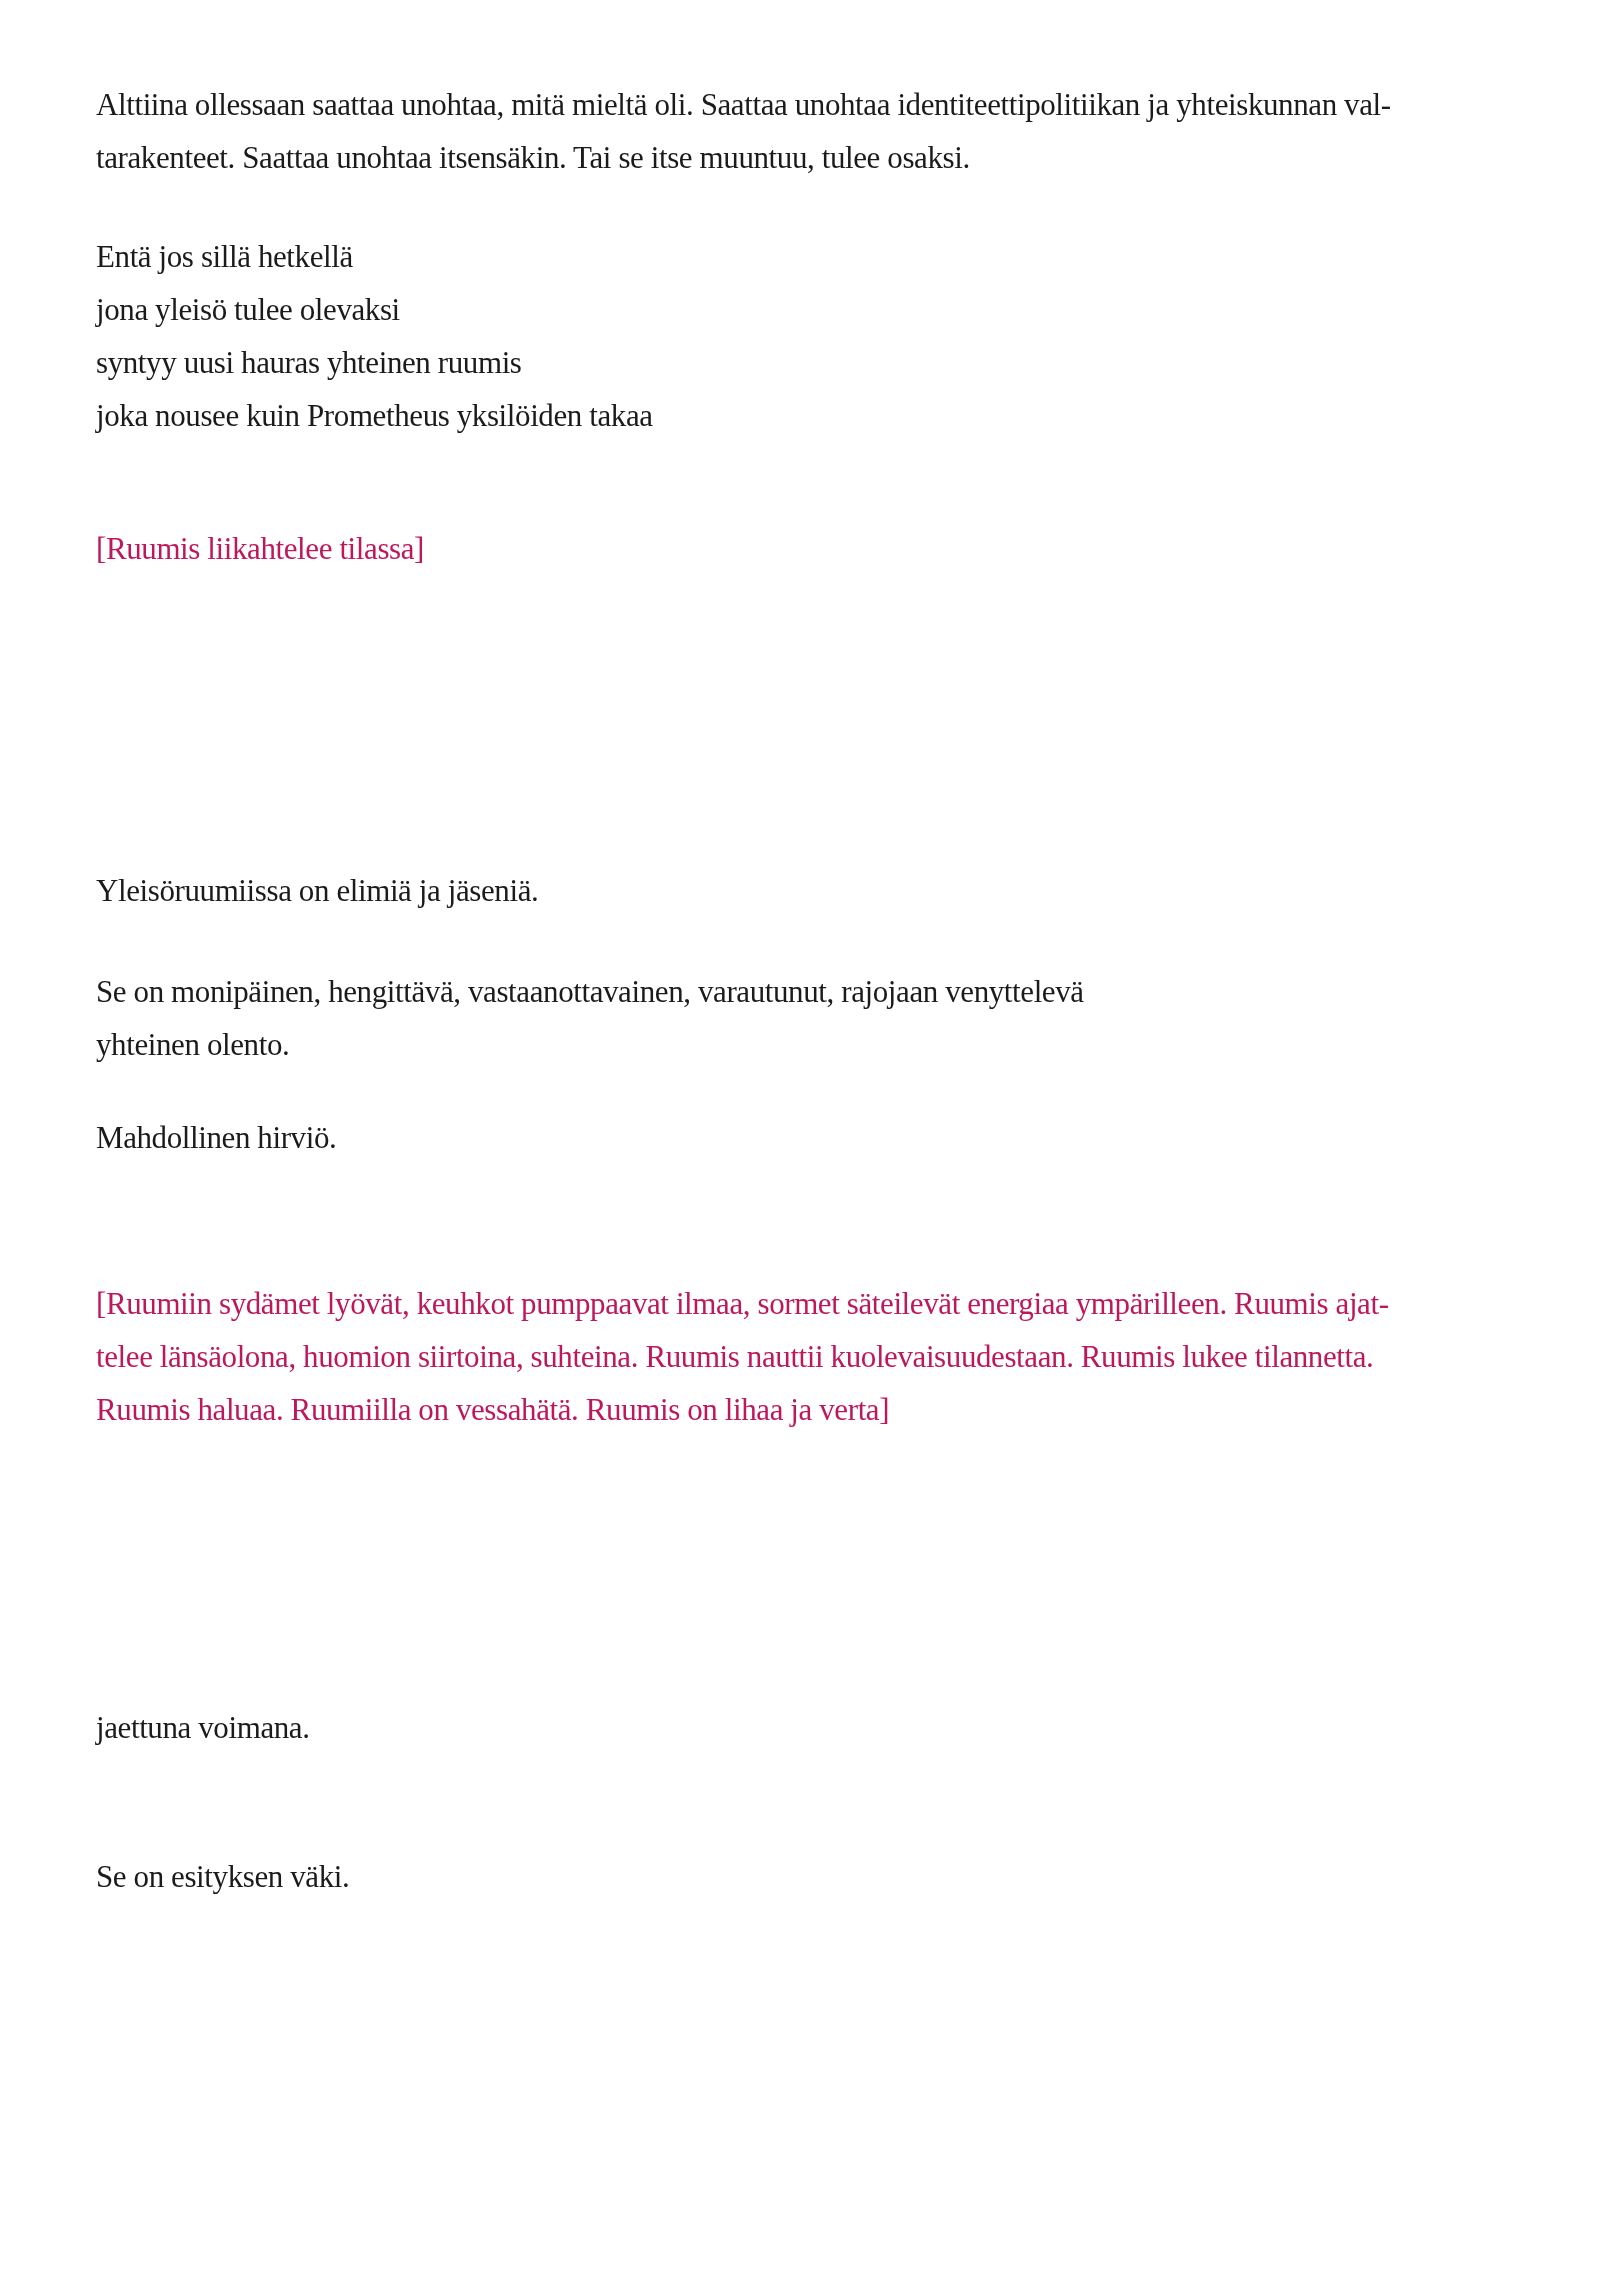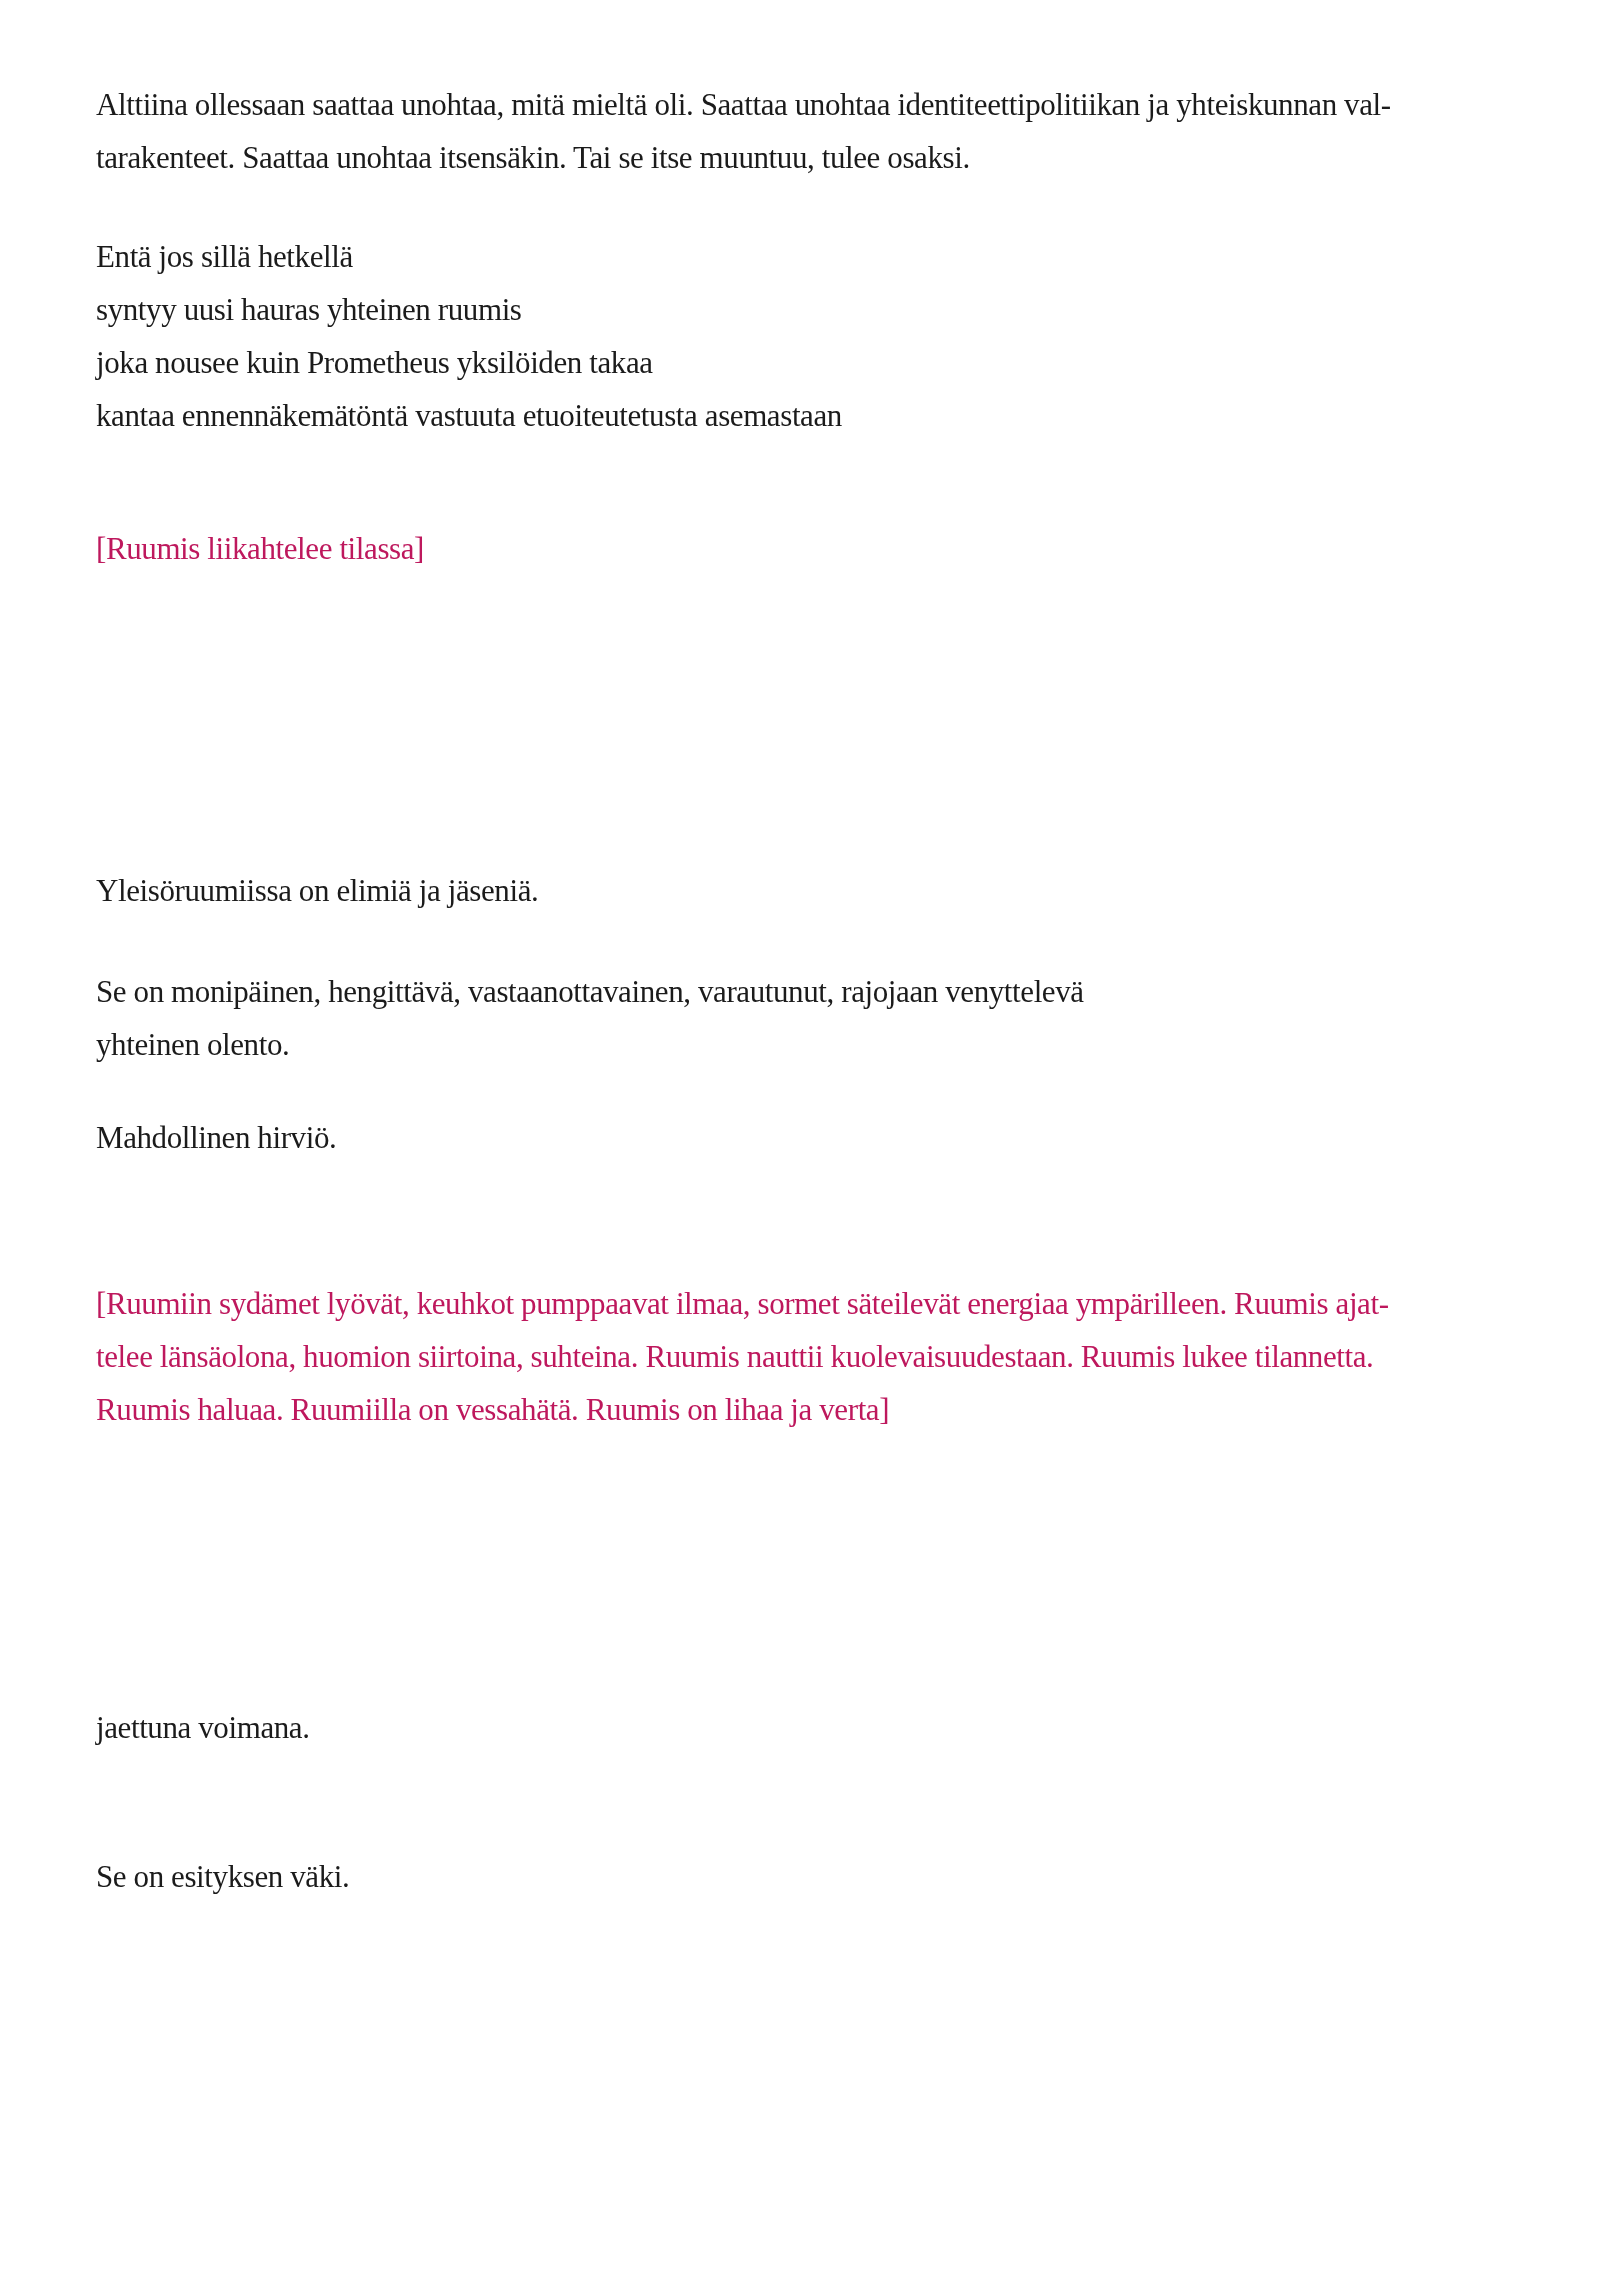--- a/index.html
+++ b/index.html
@@ -35,23 +35,23 @@
 
 <div class="page">
 
   <div class="block black" style="top:78px">
     <div class="line">Alttiina ollessaan saattaa unohtaa, mitä mieltä oli. Saattaa unohtaa identiteettipolitiikan ja yhteiskunnan val-</div>
     <div class="line">tarakenteet. Saattaa unohtaa itsensäkin. Tai se itse muuntuu, tulee osaksi.</div>
   </div>
 
   <div class="block black" style="top:230px">
     <div class="line">Entä jos sillä hetkellä</div>
+    <div class="line">jona yleisö tulee olevaksi</div>
     <div class="line">syntyy uusi hauras yhteinen ruumis</div>
     <div class="line">joka nousee kuin Prometheus yksilöiden takaa</div>
-    <div class="line">kantaa ennennäkemätöntä vastuuta etuoiteutetusta asemastaan</div>
   </div>
 
   <div class="block red" style="top:522px">
     <div class="line">[Ruumis liikahtelee tilassa]</div>
   </div>
 
   <div class="block black" style="top:864px">
     <div class="line">Yleisöruumiissa on elimiä ja jäseniä.</div>
   </div>
 

